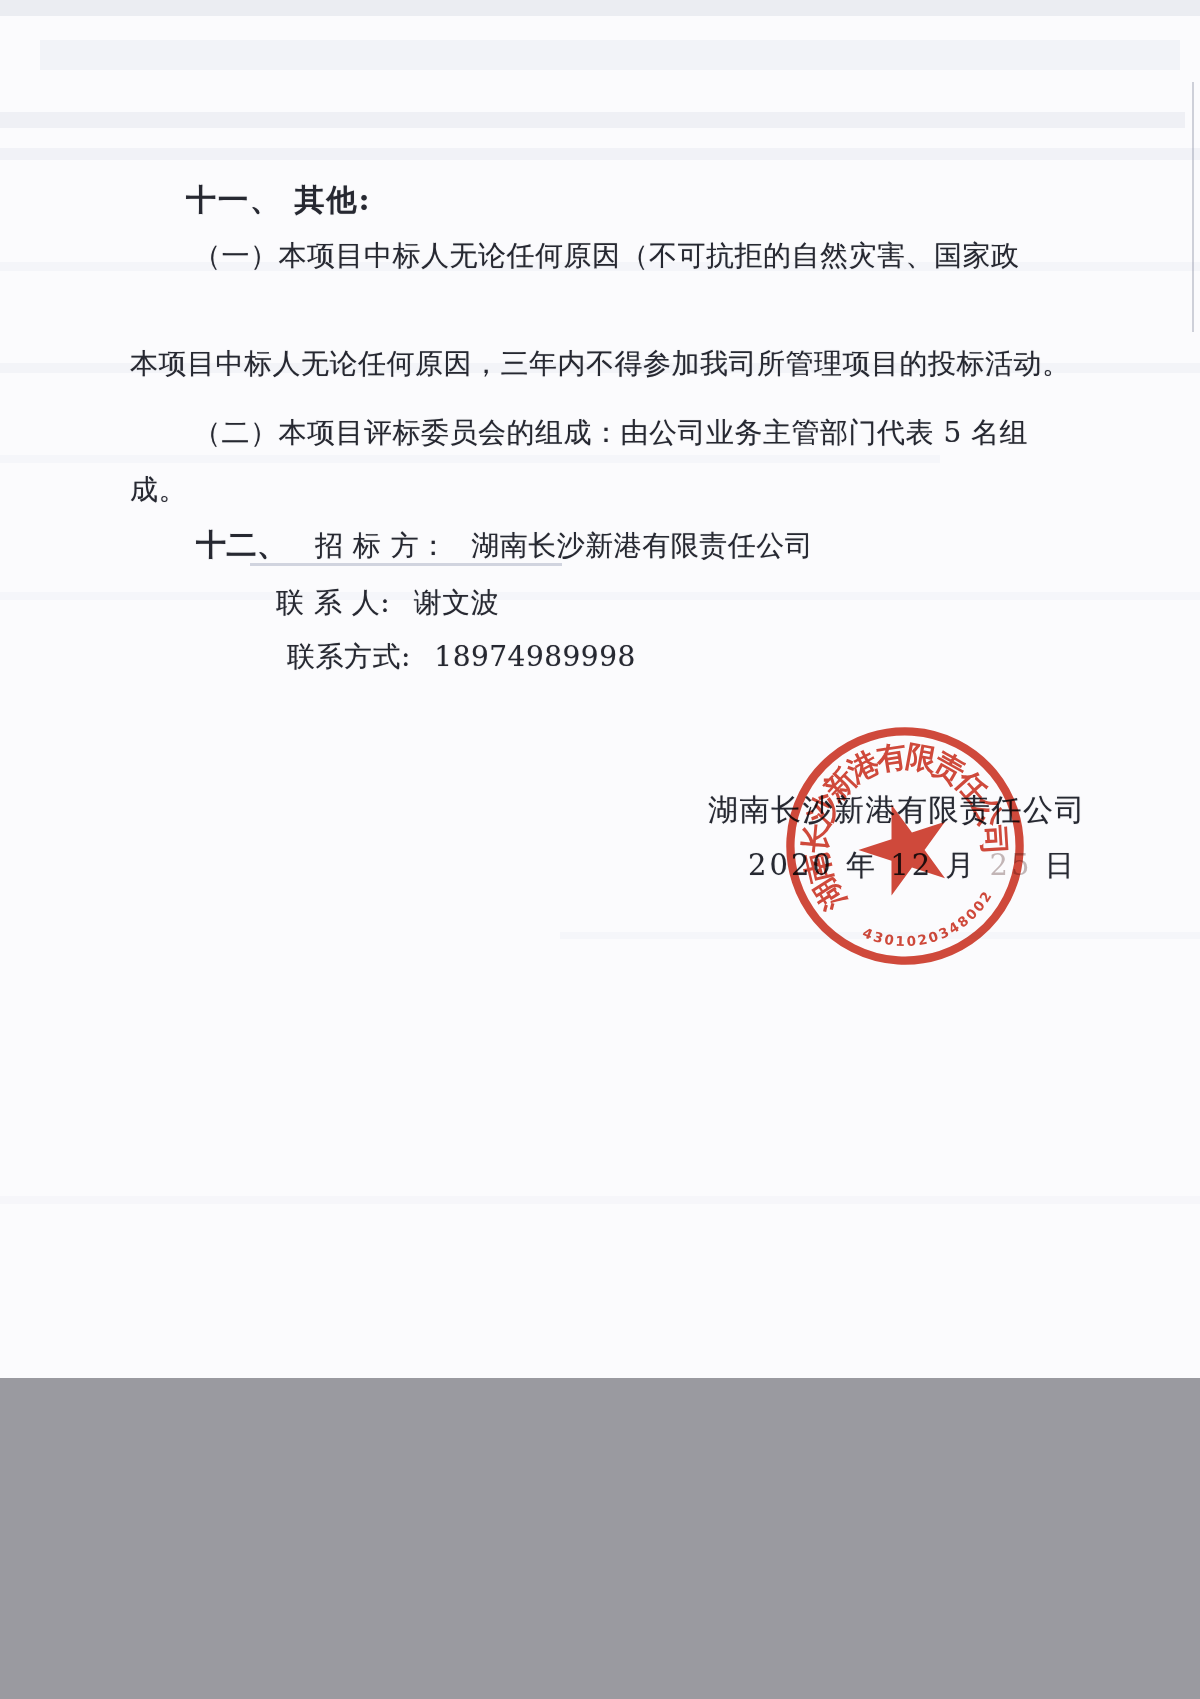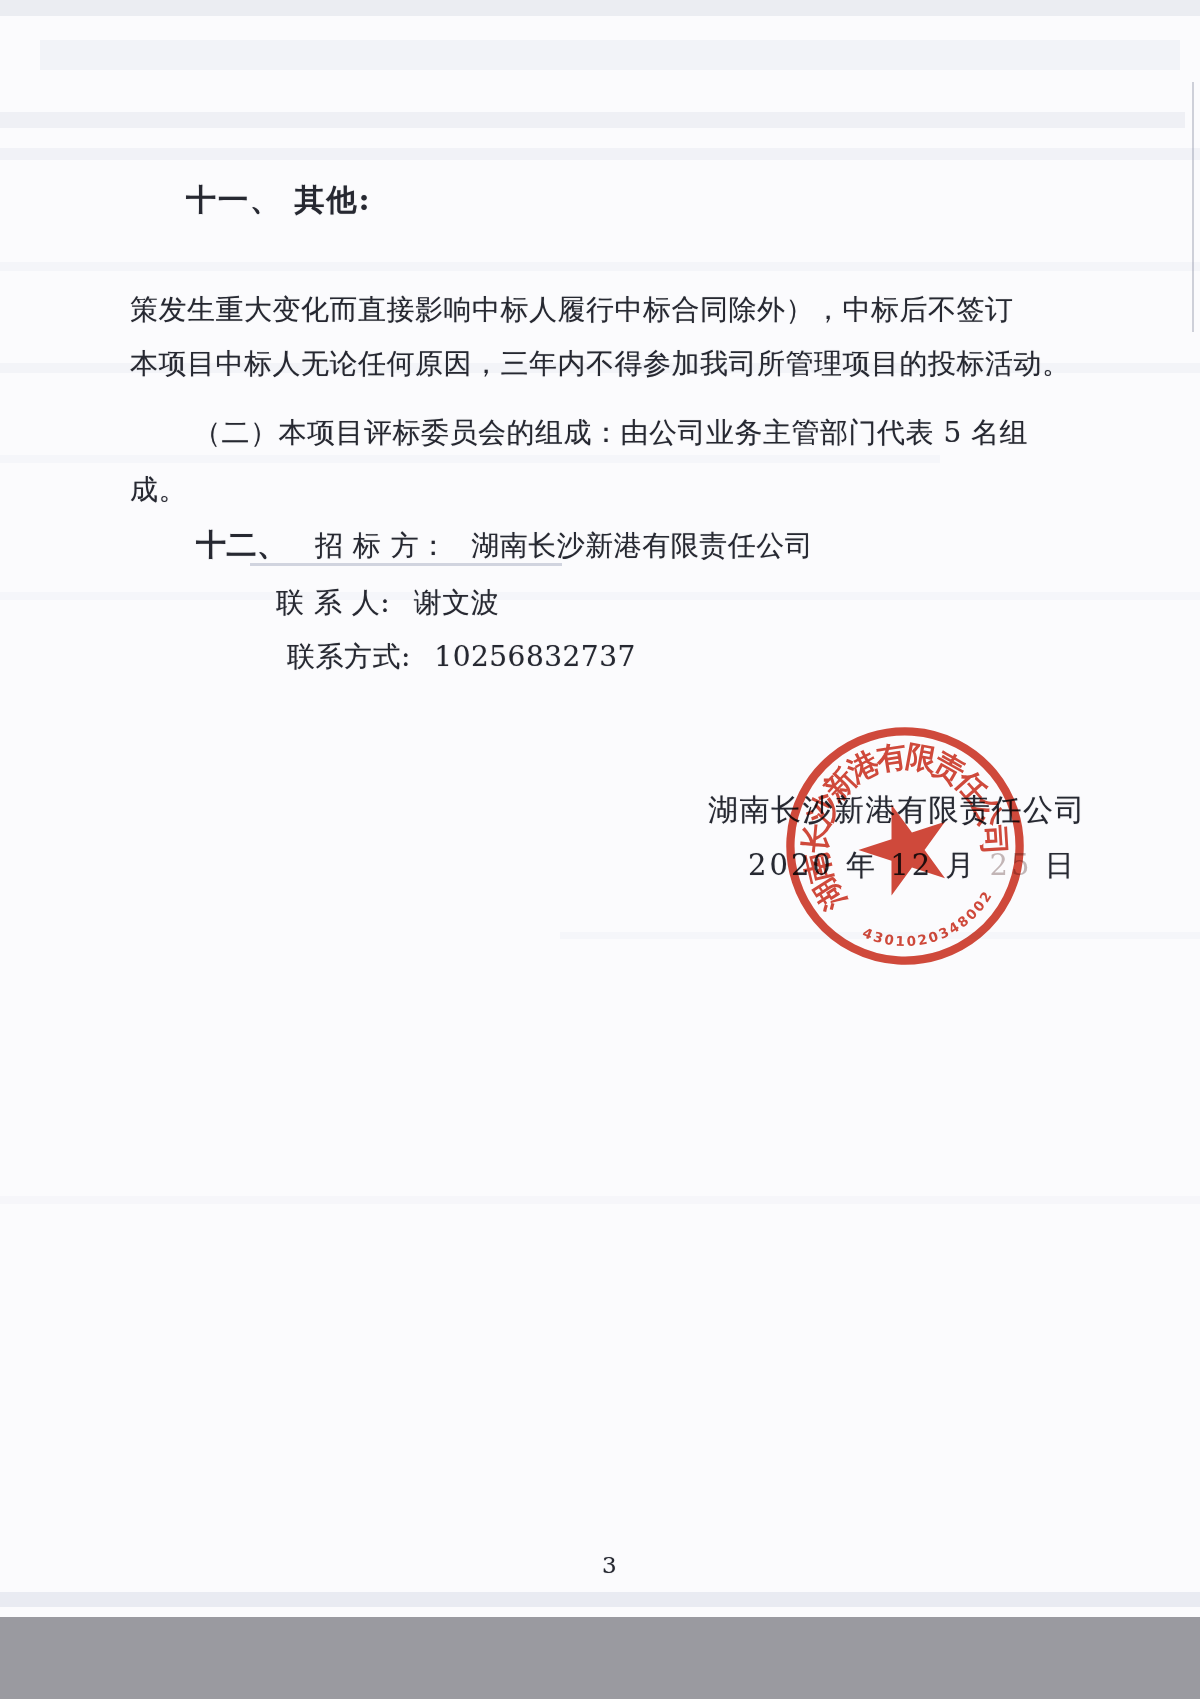--- a/index.html
+++ b/index.html
@@ -1,19 +1,19 @@
 <!DOCTYPE html>
 <html><head>
 <meta charset="utf-8">
 <style>
   * { margin: 0; padding: 0; box-sizing: border-box; }
   body { background: #9a9aa0; font-family: "DejaVu Serif", "Liberation Serif", serif; }
   .page {
     position: relative;
-    width: 1200px; height: 1617px;
+    width: 1200px; height: 1378px;
     margin: 0 auto;
     background: #fbfbfd;
     overflow: hidden;
     color: #262831;
   }
   
   .streak { position: absolute; pointer-events: none; }
   .s1  { left:0;    top:6;     width:1200px; height:16px; background:rgba(198,204,220,.30); }
   .s2  { left:40px; top:40px;  width:1140px; height:30px; background:rgba(205,210,226,.18); }
   .s3  { left:0;    top:112px; width:1185px; height:16px; background:rgba(200,206,222,.24); }
@@ -80,40 +80,40 @@
   <div class="streak s8"></div>
   <div class="streak s9"></div>
   <div class="streak s10"></div>
   <div class="streak s11"></div>
   <div class="streak s12"></div>
   <div class="streak s13"></div>
   <div class="edge-line"></div>
 
   <div class="line heading" style="left:186px; top:180px;">十一、 其他:</div>
 
-  <div class="line" style="left:130px; top:291px;">策发生重大变化而直接影响中标人履行中标合同除外），中标后不签订</div>
+  <div class="line" style="left:193px; top:237px;">（一）本项目中标人无论任何原因（不可抗拒的自然灾害、国家政</div>
   <div class="line" style="left:130px; top:345px;">本项目中标人无论任何原因，三年内不得参加我司所管理项目的投标活动。</div>
 
   <div class="line" style="left:193px; top:414px;">（二）本项目评标委员会的组成：由公司业务主管部门代表 5 名组</div>
   <div class="line" style="left:130px; top:471px;">成。</div>
 
   <div class="line" style="left:196px; top:525px;">
     <span class="idx">十二、</span>
     <span class="lbl">招 标 方：</span>
     <span>湖南长沙新港有限责任公司</span>
   </div>
 
   <div class="line" style="left:276px; top:584px;">
     <span class="lbl">联 系 人:</span>
     <span>谢文波</span>
   </div>
 
   <div class="line" style="left:287px; top:638px;">
     <span class="lbl">联系方式:</span>
-    <span>10256832737</span>
+    <span>18974989998</span>
   </div>
 
   <div class="line sig" style="left:708px; top:790px; font-size:30px;">湖南长沙新港有限责任公司</div>
 
   <div class="line date" style="left:748px; top:846px; font-size:29px;">
     <span>2020 年 12 月</span>
     <span> </span>
     <span class="day">25</span>
     <span> </span>
     <span>日</span>

